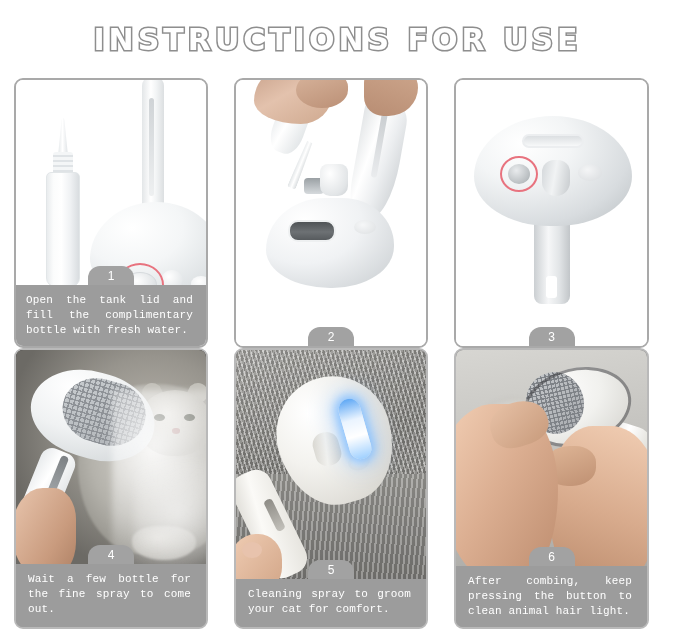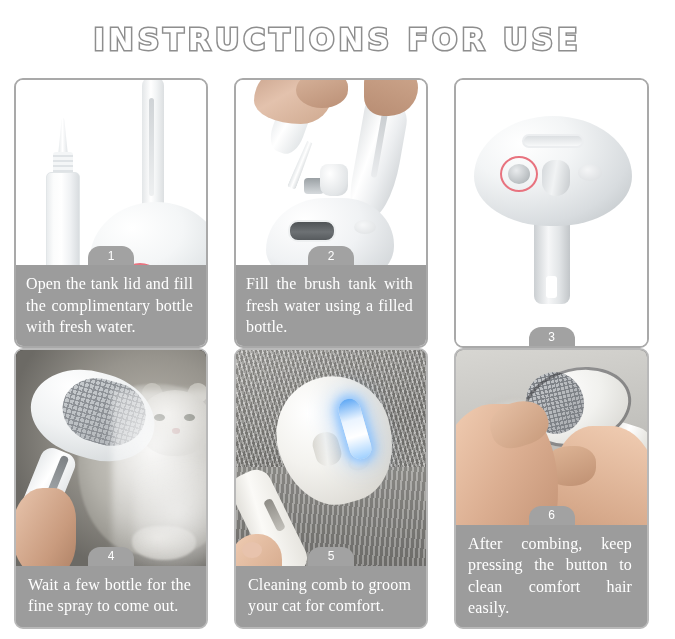--- a/index.html
+++ b/index.html
@@ -80,27 +80,27 @@
     align-items: center;
     justify-content: center;
     z-index: 6;
     font-family: "Liberation Sans", sans-serif;
   }
 
   
   .caption {
     background: #9c9c9c;
     color: #ffffff;
-    font-size: 16px;
+    font-size: 11px;
     line-height: 1.35;
     padding: 8px 15px 10px 12px;
     text-align: justify;
     text-align-last: left;
     letter-spacing: 0.15px;
-    font-family: Liberation Serif, serif;
+    font-family: Liberation Mono, monospace;
   }
   .card.framed .caption {
     margin: 0 -2px -2px -2px;
     border-radius: 0 0 7px 7px;
   }
   .cap3 { padding-bottom: 8px; }
 
   
   .art { position: absolute; inset: 0; }
 
@@ -506,21 +506,20 @@
         <div class="p2-port"></div>
         <div class="p2-cap"></div>
         <div class="p2-bottle-tip"></div>
         <div class="p2-bottle"></div>
         <div class="p2-hand"></div>
         <div class="p2-hand2"></div>
         <div class="p2-arm"></div>
       </div>
       <div class="badge">2</div>
     </div>
-    <div class="caption">Fill the brush tank with fresh water using a filled bottle.</div>
   </div>
 
   <div class="card framed">
     <div class="photo">
       <div class="art">
         <div class="p3-stem"></div>
         <div class="p3-head"></div>
         <div class="p3-slot"></div>
         <div class="p3-switch"></div>
         <div class="p3-knob"></div>
@@ -566,36 +565,36 @@
         <div class="p5-strip"></div>
         <div class="p5-head"></div>
         <div class="p5-knob"></div>
         <div class="p5-btn"></div>
         <div class="p5-led"></div>
         <div class="p5-finger"></div>
         <div class="p5-nail"></div>
       </div>
       <div class="badge">5</div>
     </div>
-    <div class="caption">Cleaning comb to groom your cat for comfort.</div>
+    <div class="caption">Cleaning spray to groom your cat for comfort.</div>
   </div>
 
   <div class="card plain">
     <div class="photo">
       <div class="art">
         <div class="p6-bg"></div>
         <div class="p6-handle"></div>
         <div class="p6-handle-strip"></div>
         <div class="p6-head"></div>
         <div class="p6-comb"></div>
         <div class="p6-ring"></div>
         <div class="p6-hair"></div>
         <div class="p6-hand-r"></div>
         <div class="p6-thumb-r"></div>
         <div class="p6-hand-l"></div>
         <div class="p6-fingers-l"></div>
       </div>
       <div class="badge">6</div>
     </div>
-    <div class="caption cap3">After combing, keep pressing the button to clean comfort hair easily.</div>
+    <div class="caption cap3">After combing, keep pressing the button to clean animal hair light.</div>
   </div>
 
 </div>
 
 </body></html>

